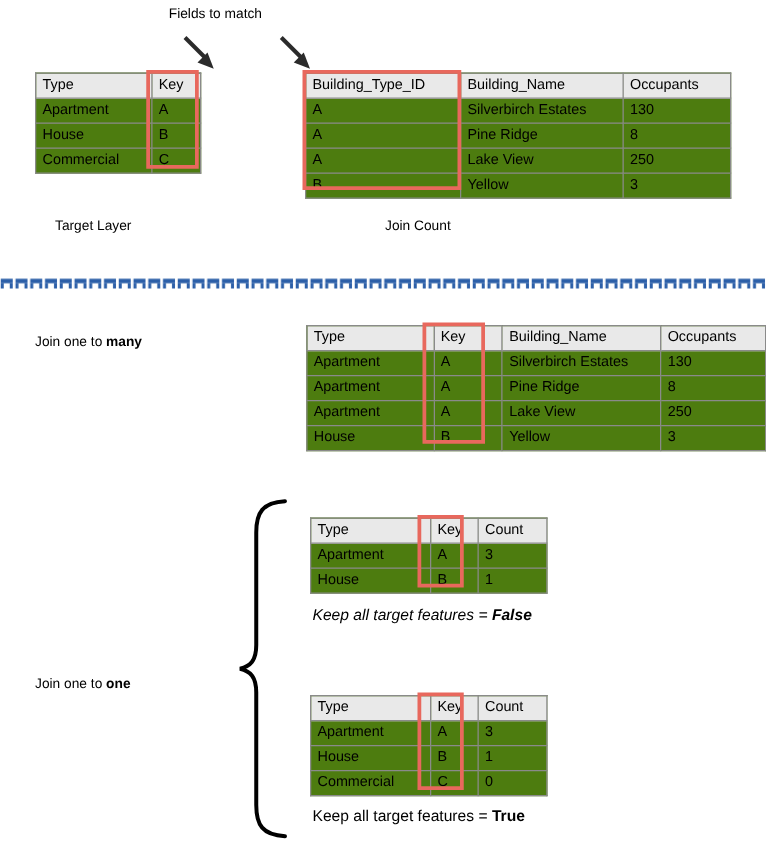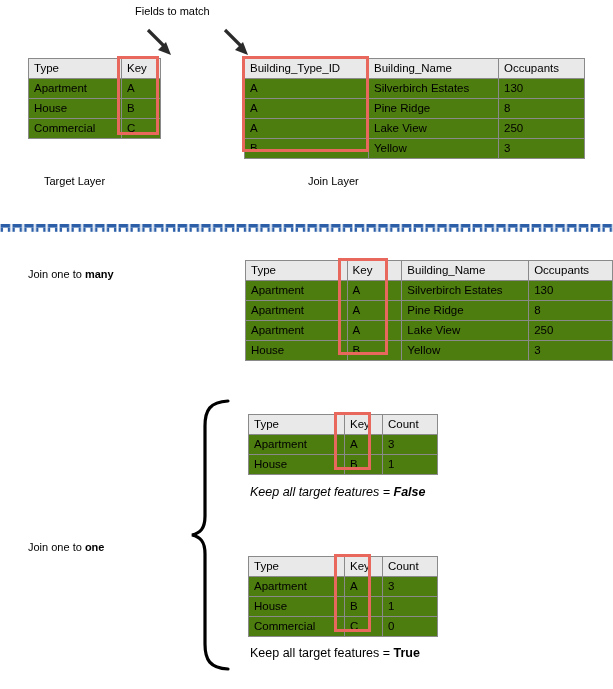--- a/index.html
+++ b/index.html
@@ -149,21 +149,21 @@
         <td>B</td>
         <td>Yellow</td>
         <td>3</td>
       </tr>
     </tbody>
   </table>
 </div>
 <div class="redbox" style="left:242px; top:56px; width:127px; height:96px;"></div>
 
 <div class="abs lbl" style="left:30px; top:176px;margin-left:14px;">Target Layer</div>
-<div class="abs lbl" style="left:308px; top:176px;">Join Layer</div>
+<div class="abs lbl" style="left:308px; top:176px;">Join Count</div>
 
 <div class="divider">
   <svg width="613" height="12" viewBox="0 0 613 12" preserveAspectRatio="none">
     <defs>
       <pattern id="dashpat" x="0" y="0" width="11.8" height="12" patternUnits="userSpaceOnUse">
         <rect x="0.6" y="1" width="9.6" height="3.6" fill="#2c5fa8"></rect>
         <rect x="0.6" y="4.6" width="2.4" height="4.2" fill="#2c5fa8"></rect>
         <rect x="7.8" y="4.6" width="2.4" height="4.2" fill="#2c5fa8"></rect>
       </pattern>
     </defs>

